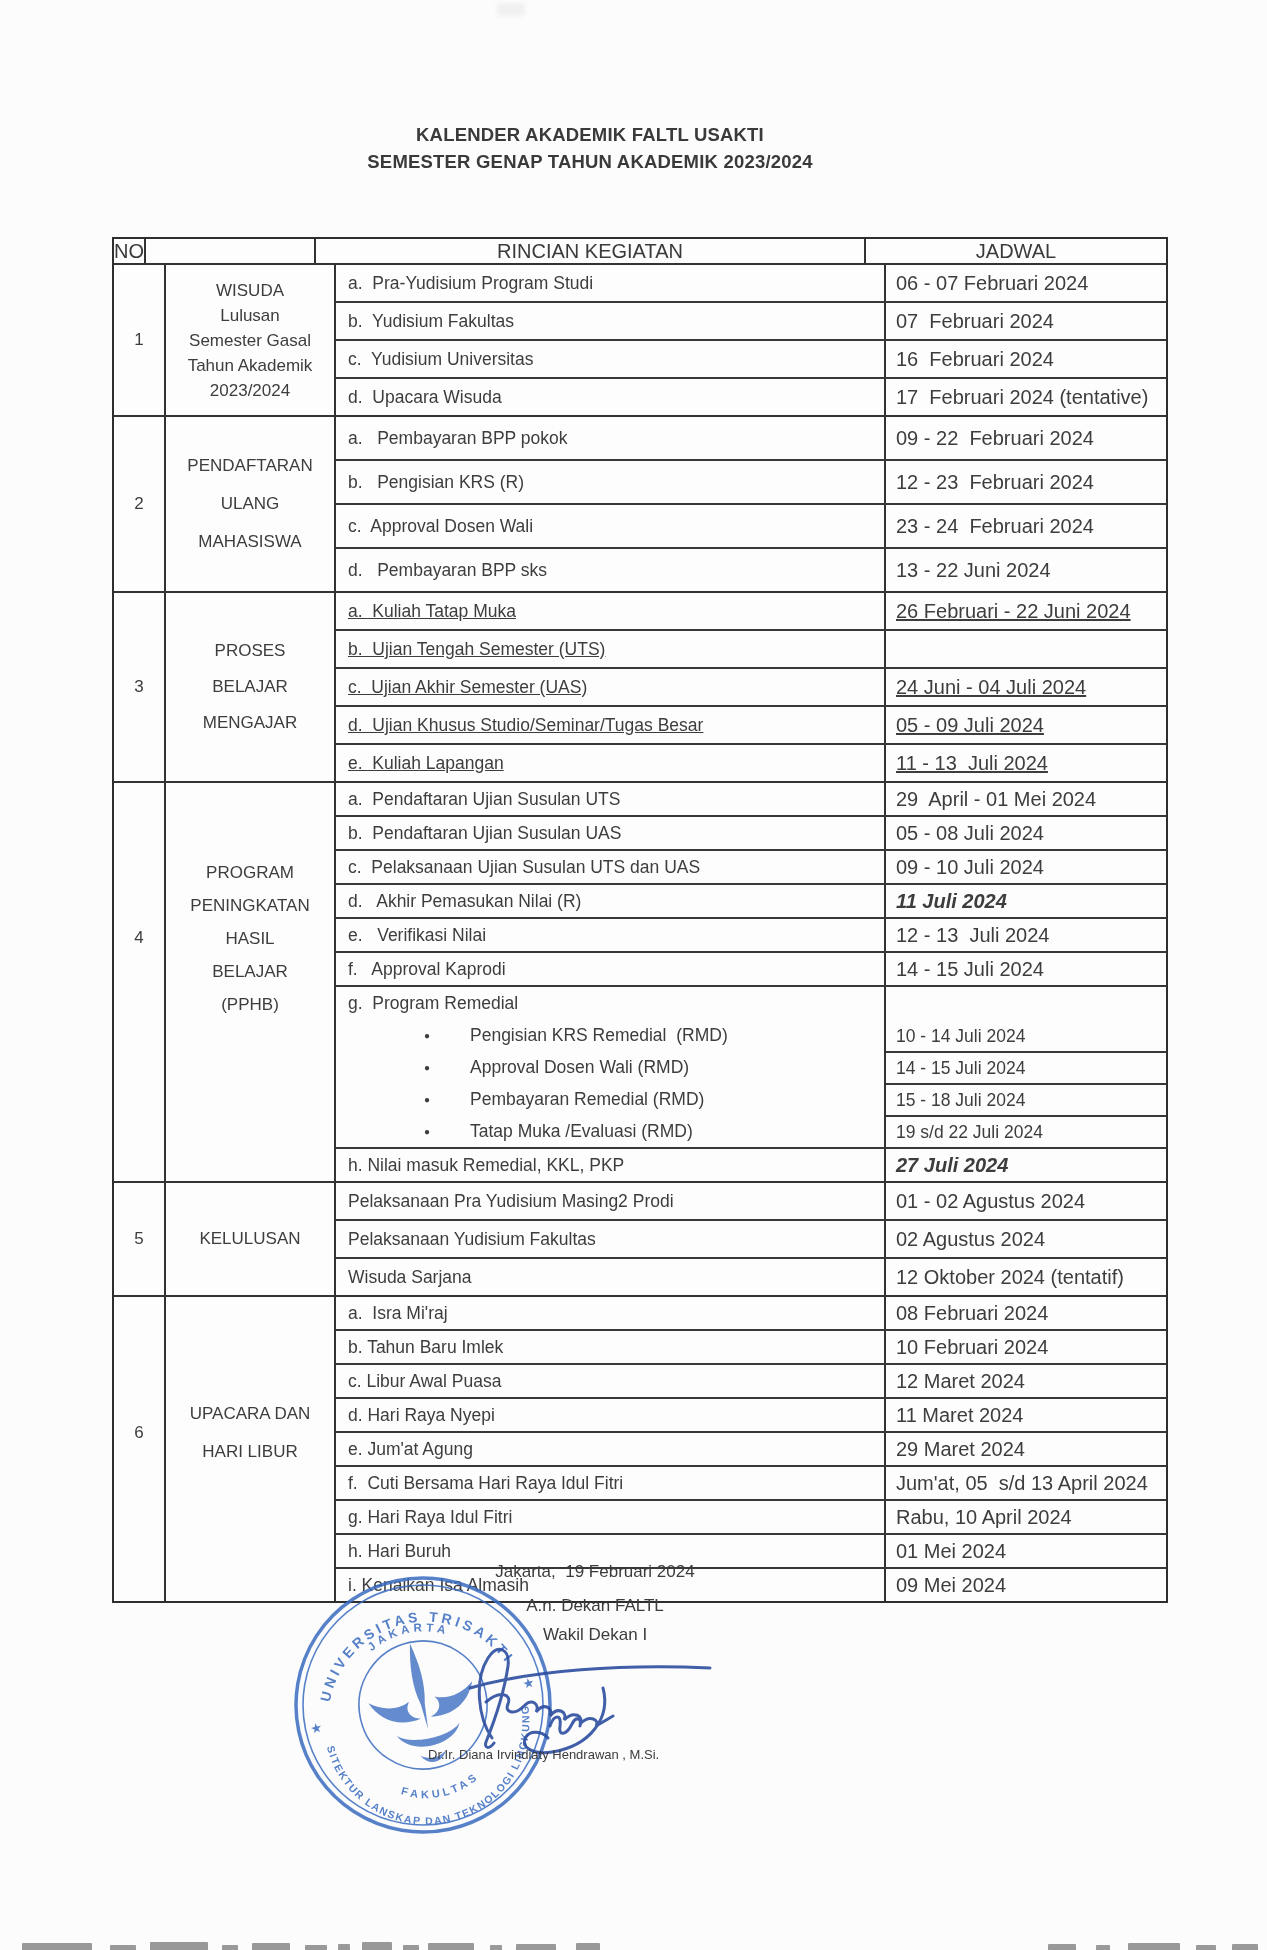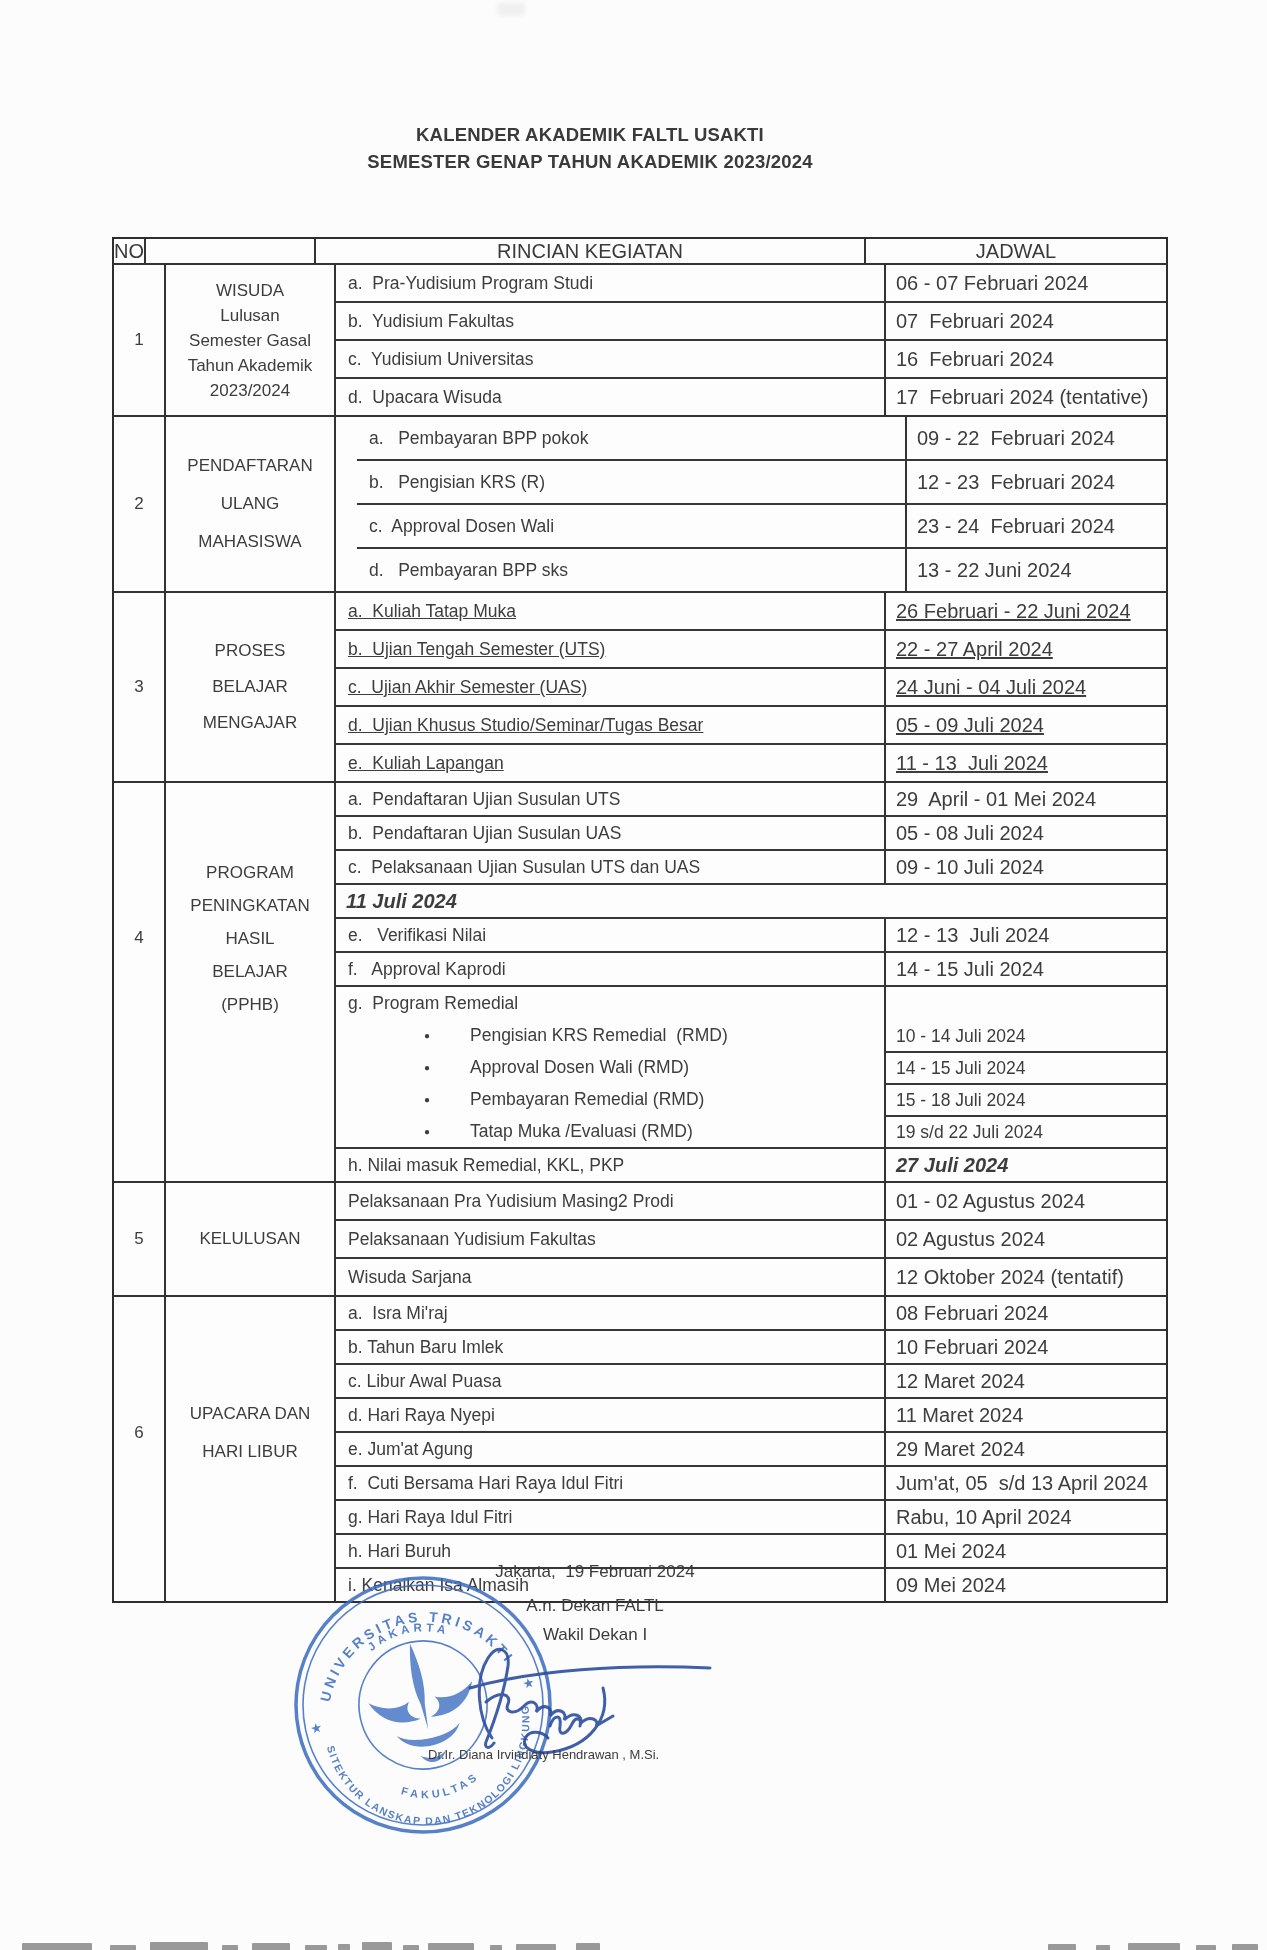--- a/index.html
+++ b/index.html
@@ -26,21 +26,21 @@
   .cat{width:170px; border-right:2px solid #333; box-sizing:border-box; display:flex; align-items:center; justify-content:center; text-align:center; font-size:17px;}
   .catlines{display:block;}
   .rows{flex:1; display:flex; flex-direction:column;}
   .trow{display:flex;}
   .trow + .trow{border-top:2px solid #383838;}
   .act{width:550px; border-right:2px solid #333; box-sizing:border-box; display:flex; align-items:center; font-size:17.5px; white-space:pre; padding-left:12px;}
   .sch{flex:1; display:flex; align-items:center; font-size:20px; white-space:pre; padding-left:10px; box-sizing:border-box;}
   .sch.em, .gsch-cell.em{font-weight:700; font-style:italic;}
   
   .sec-s1 .trow{height:36px;}
-  .sec-s2 .trow{height:42px;margin-left:21px;}
+  .sec-s2 .trow{height:42px;}
   .sec-s3 .trow{height:36px;text-decoration:underline;}
   .sec-s4 .trow{height:32px;}
   .sec-s5 .trow{height:36px;}
   .sec-s6 .trow{height:32px;}
   .sec-s1 .catlines{line-height:25px;}
   .sec-s2 .catlines{line-height:38px;}
   .sec-s3 .catlines{line-height:36px;}
   .sec-s4 .catlines{line-height:33px;}
   .sec-s6 .catlines{line-height:38px;}
   .sec-s4 .catlines, .sec-s4 .no-inner{transform:translateY(-44px);}
@@ -158,21 +158,20 @@
               <div class="catline">MENGAJAR</div>
             </div>
           </div>
           <div class="rows">
             <div class="trow">
               <div class="act">a.  Kuliah Tatap Muka</div>
               <div class="sch">26 Februari - 22 Juni 2024</div>
             </div>
             <div class="trow">
               <div class="act">b.  Ujian Tengah Semester (UTS)</div>
-              <div class="sch">22 - 27 April 2024</div>
             </div>
             <div class="trow">
               <div class="act">c.  Ujian Akhir Semester (UAS)</div>
               <div class="sch">24 Juni - 04 Juli 2024</div>
             </div>
             <div class="trow">
               <div class="act">d.  Ujian Khusus Studio/Seminar/Tugas Besar</div>
               <div class="sch">05 - 09 Juli 2024</div>
             </div>
             <div class="trow">
@@ -201,20 +200,21 @@
             </div>
             <div class="trow">
               <div class="act">b.  Pendaftaran Ujian Susulan UAS</div>
               <div class="sch">05 - 08 Juli 2024</div>
             </div>
             <div class="trow">
               <div class="act">c.  Pelaksanaan Ujian Susulan UTS dan UAS</div>
               <div class="sch">09 - 10 Juli 2024</div>
             </div>
             <div class="trow">
+              <div class="act">d.   Akhir Pemasukan Nilai (R)</div>
               <div class="sch em">11 Juli 2024</div>
             </div>
             <div class="trow">
               <div class="act">e.   Verifikasi Nilai</div>
               <div class="sch">12 - 13  Juli 2024</div>
             </div>
             <div class="trow">
               <div class="act">f.   Approval Kaprodi</div>
               <div class="sch">14 - 15 Juli 2024</div>
             </div>

